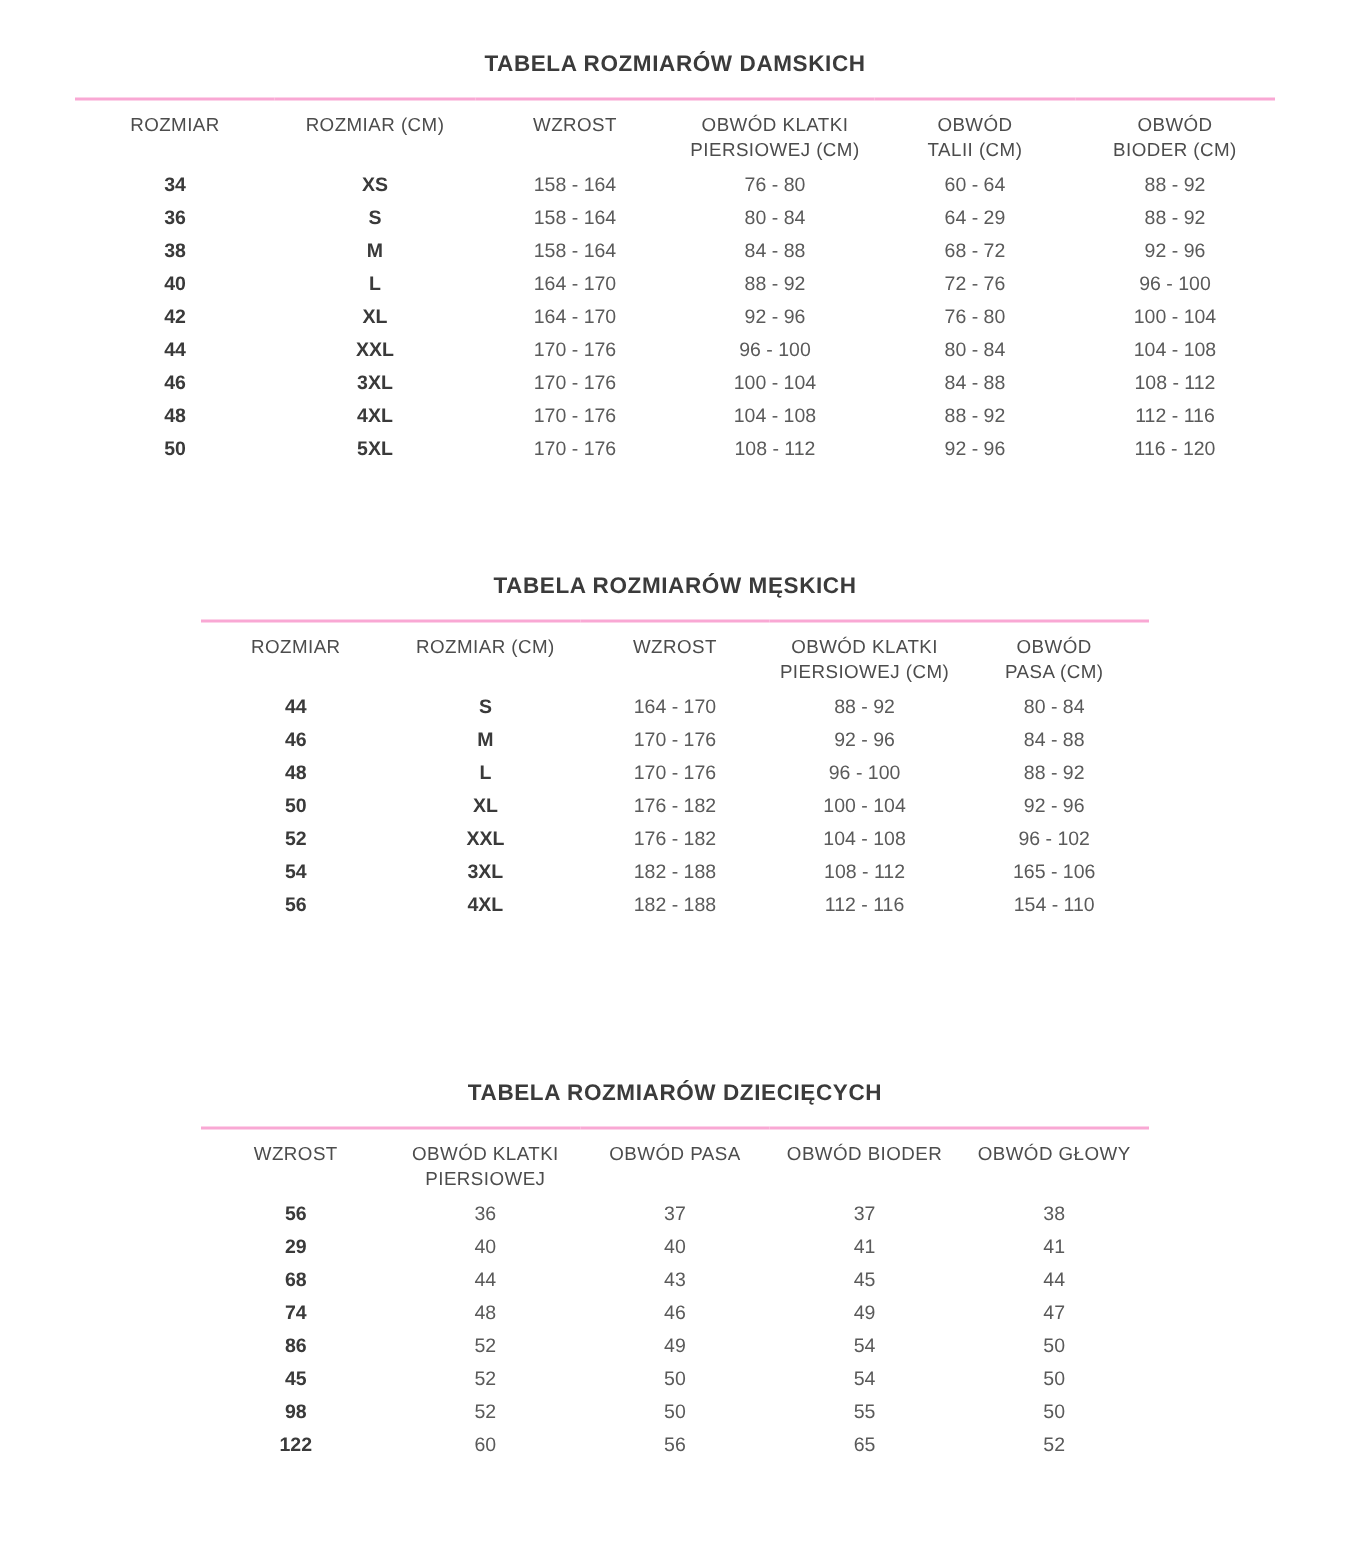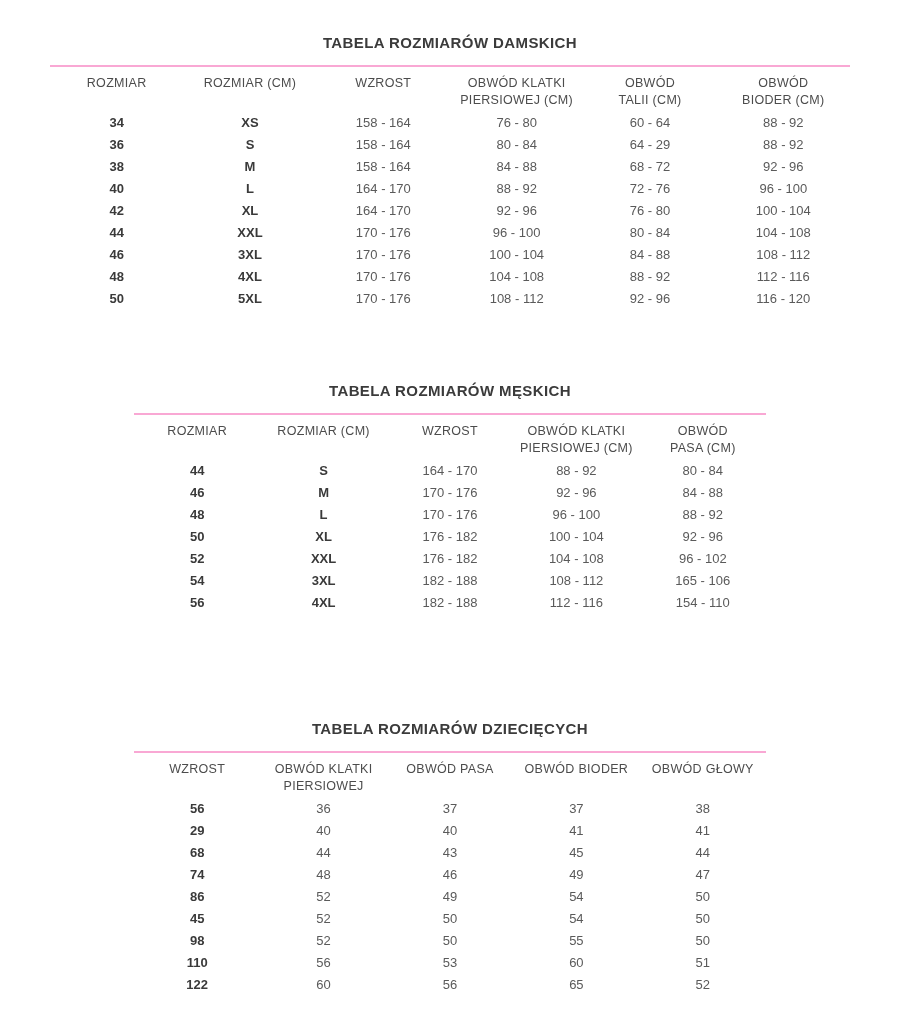--- a/index.html
+++ b/index.html
@@ -318,27 +318,20 @@
             <td>50</td>
           </tr>
           <tr>
             <td class="em">98</td>
             <td>52</td>
             <td>50</td>
             <td>55</td>
             <td>50</td>
           </tr>
           <tr>
-            <td class="em">110</td>
-            <td>56</td>
-            <td>53</td>
-            <td>60</td>
-            <td>51</td>
-          </tr>
-          <tr>
             <td class="em">122</td>
             <td>60</td>
             <td>56</td>
             <td>65</td>
             <td>52</td>
           </tr>
         </tbody>
       </table>
   </section>
 

